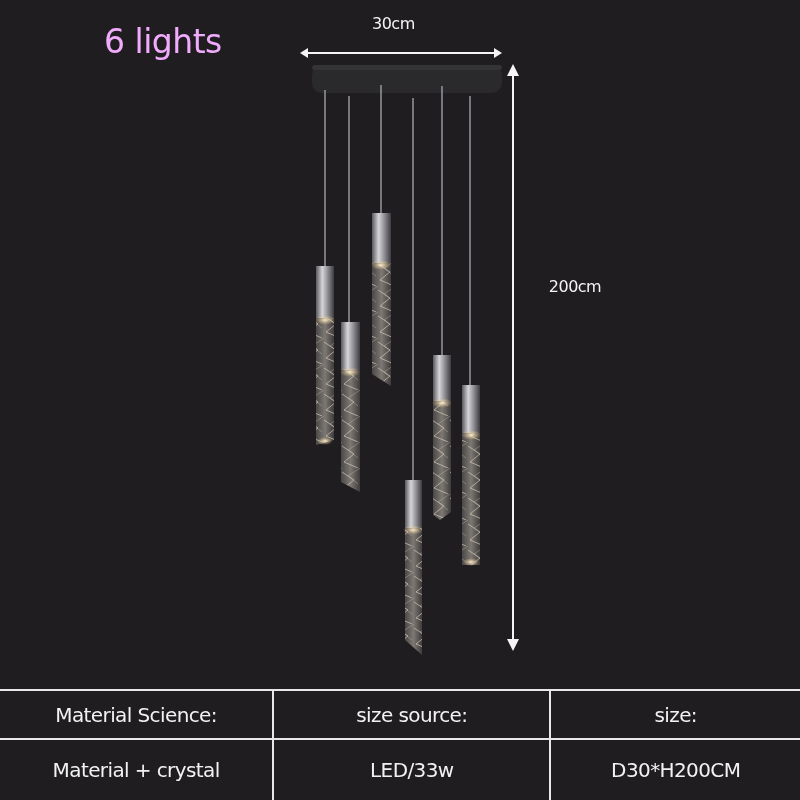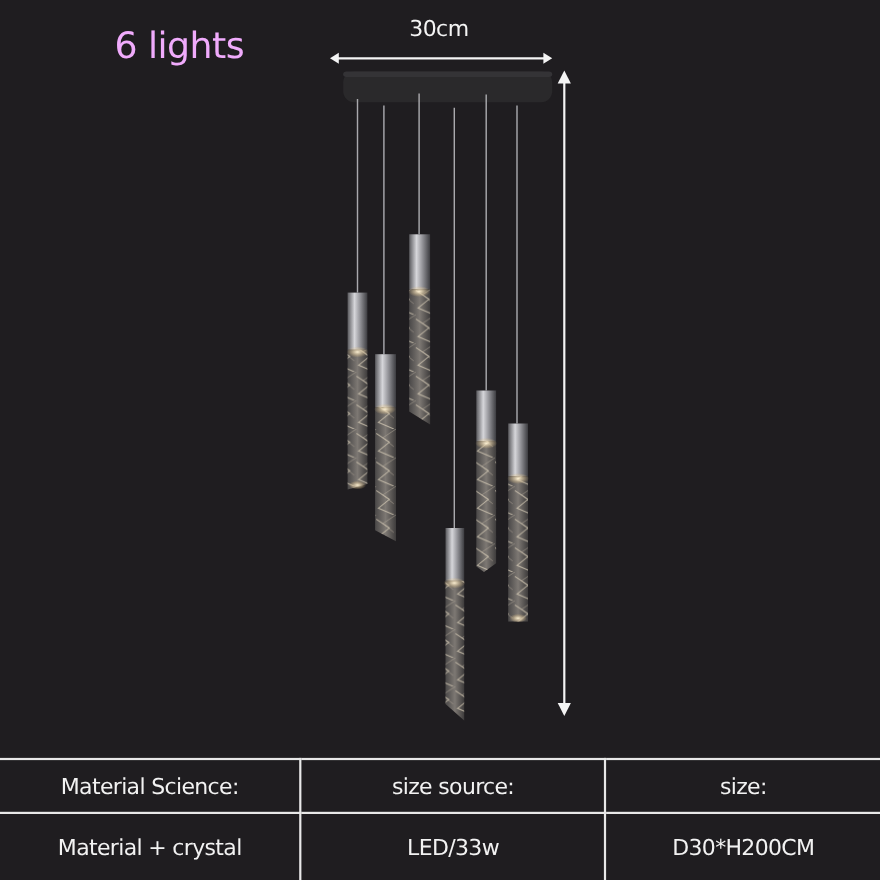--- a/index.html
+++ b/index.html
@@ -7,21 +7,21 @@
     width:800px; height:800px; position:relative; overflow:hidden;
     background:#1f1d20;
     font-family:"DejaVu Sans", "Liberation Sans", sans-serif;
     color:#f2f2f2;
   }
   .title {
     position:absolute; left:68px; top:22px;
     font-size:33px; letter-spacing:-0.5px; color:#f0abfc;margin-left:36px;
   }
   .dim-label {
-    position:absolute; font-size:20px; color:#f4f4f4; letter-spacing:-0.5px;
+    position:absolute; font-size:16px; color:#f4f4f4; letter-spacing:-0.5px;
   }
   .dim-width { left:372px; top:14px; }
   .dim-height { left:516px; top:270px; line-height:34px; text-align:center; width:118px; }
   svg.scene { position:absolute; left:0; top:0; }
   .spec-table {
     position:absolute; left:0; top:689px; width:800px;
     border-collapse:collapse;
   }
   .spec-table td {
     border:2px solid #e8e8e8;
@@ -34,20 +34,21 @@
   .spec-table td:last-child { border-right:none; }
   .c1 { width:273px; } .c2 { width:276px; } .c3 { width:249px; }
 </style>
 </head>
 <body>
 
 <div class="title">6 lights</div>
 
 <div class="dim-label dim-width">30cm</div>
 <div class="dim-label dim-height">
+  <div>200cm</div>
 </div>
 
 <svg class="scene" width="800" height="690" viewBox="0 0 800 690">
   <defs>
     <linearGradient id="chrome" x1="0" x2="1" y1="0" y2="0">
       <stop offset="0" stop-color="#5a5a5e"></stop>
       <stop offset="0.35" stop-color="#d6d6da"></stop>
       <stop offset="0.6" stop-color="#9b9ba0"></stop>
       <stop offset="1" stop-color="#3c3c40"></stop>
     </linearGradient>

